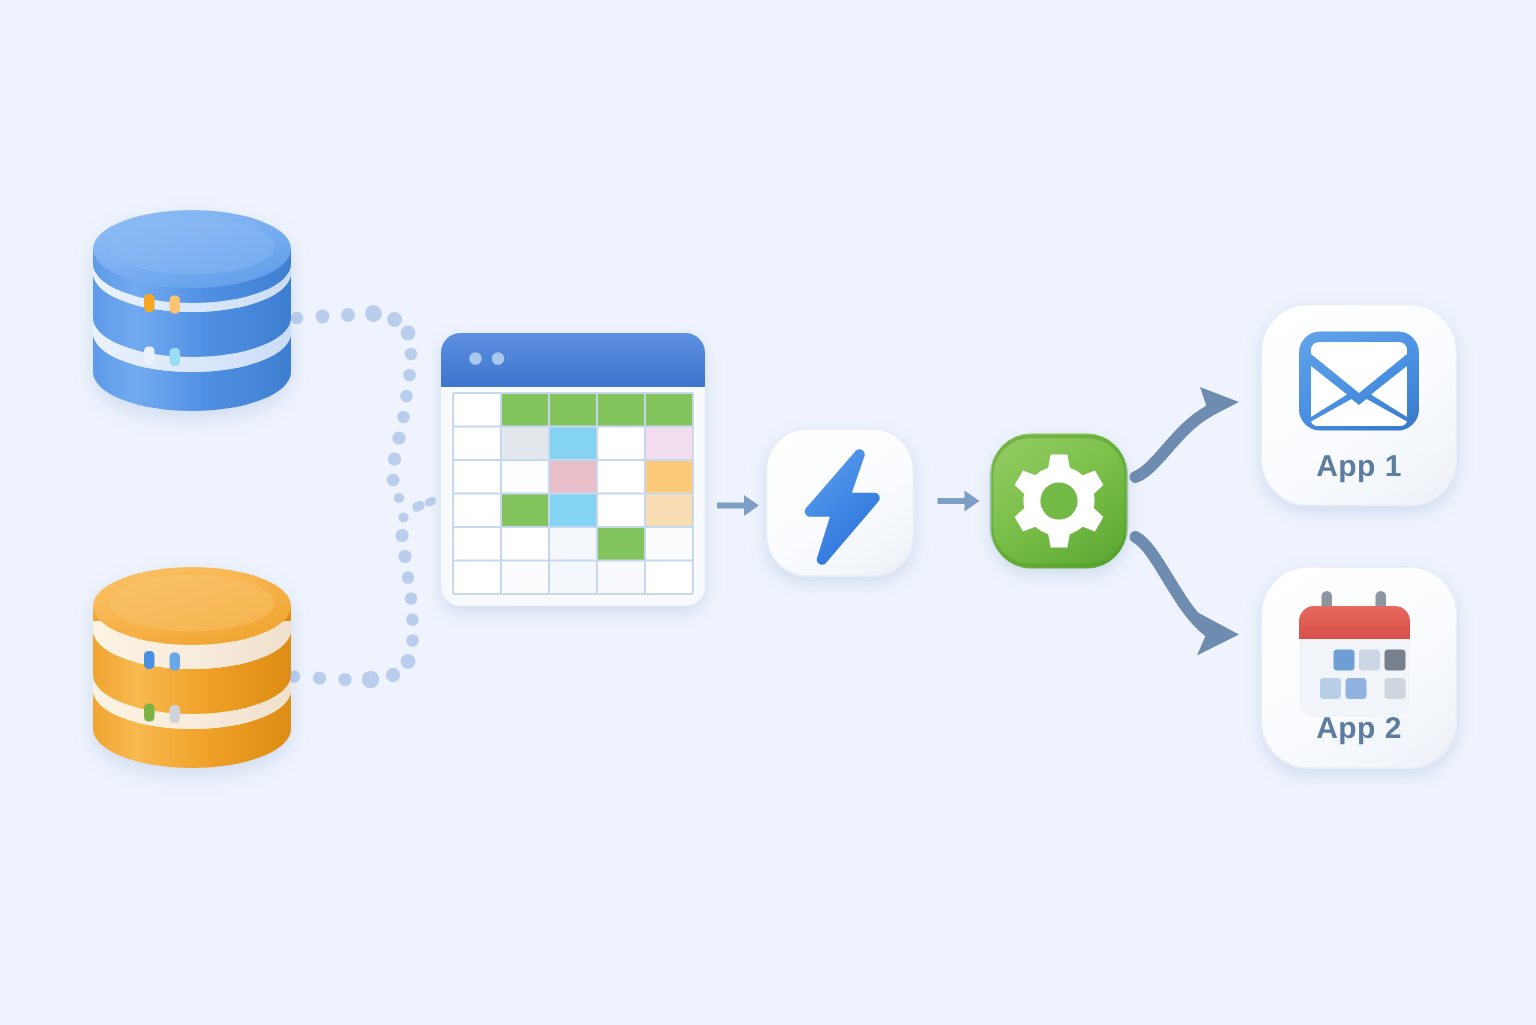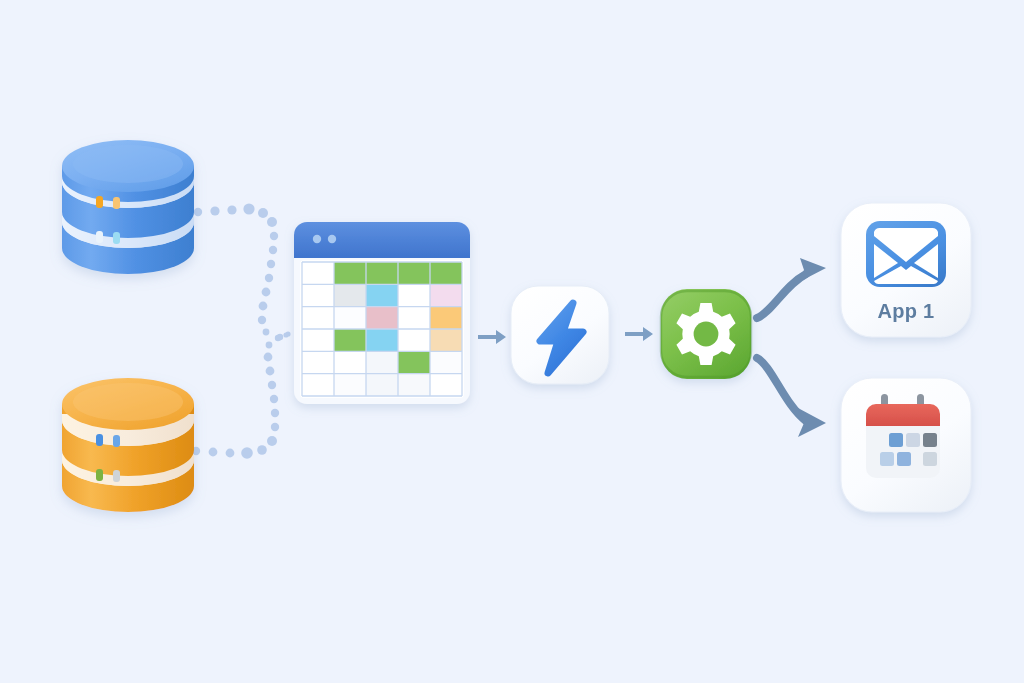--- a/index.html
+++ b/index.html
@@ -327,15 +327,16 @@
             <rect x="880" y="452" width="14" height="14" rx="2.5" fill="#b9cfe8"></rect>
             <rect x="897" y="452" width="14" height="14" rx="2.5" fill="#8fb3de"></rect>
             <rect x="923" y="452" width="14" height="14" rx="2.5" fill="#cdd6df"></rect>
           </g>
       </g>
     </g>
   </svg>
 
   <div class="layer" id="label-layer">
     <div class="applabel" id="app1-label">App 1</div>
+    <div class="applabel" id="app2-label">App 2</div>
   </div>
 
 </div>
 
 </body></html>

